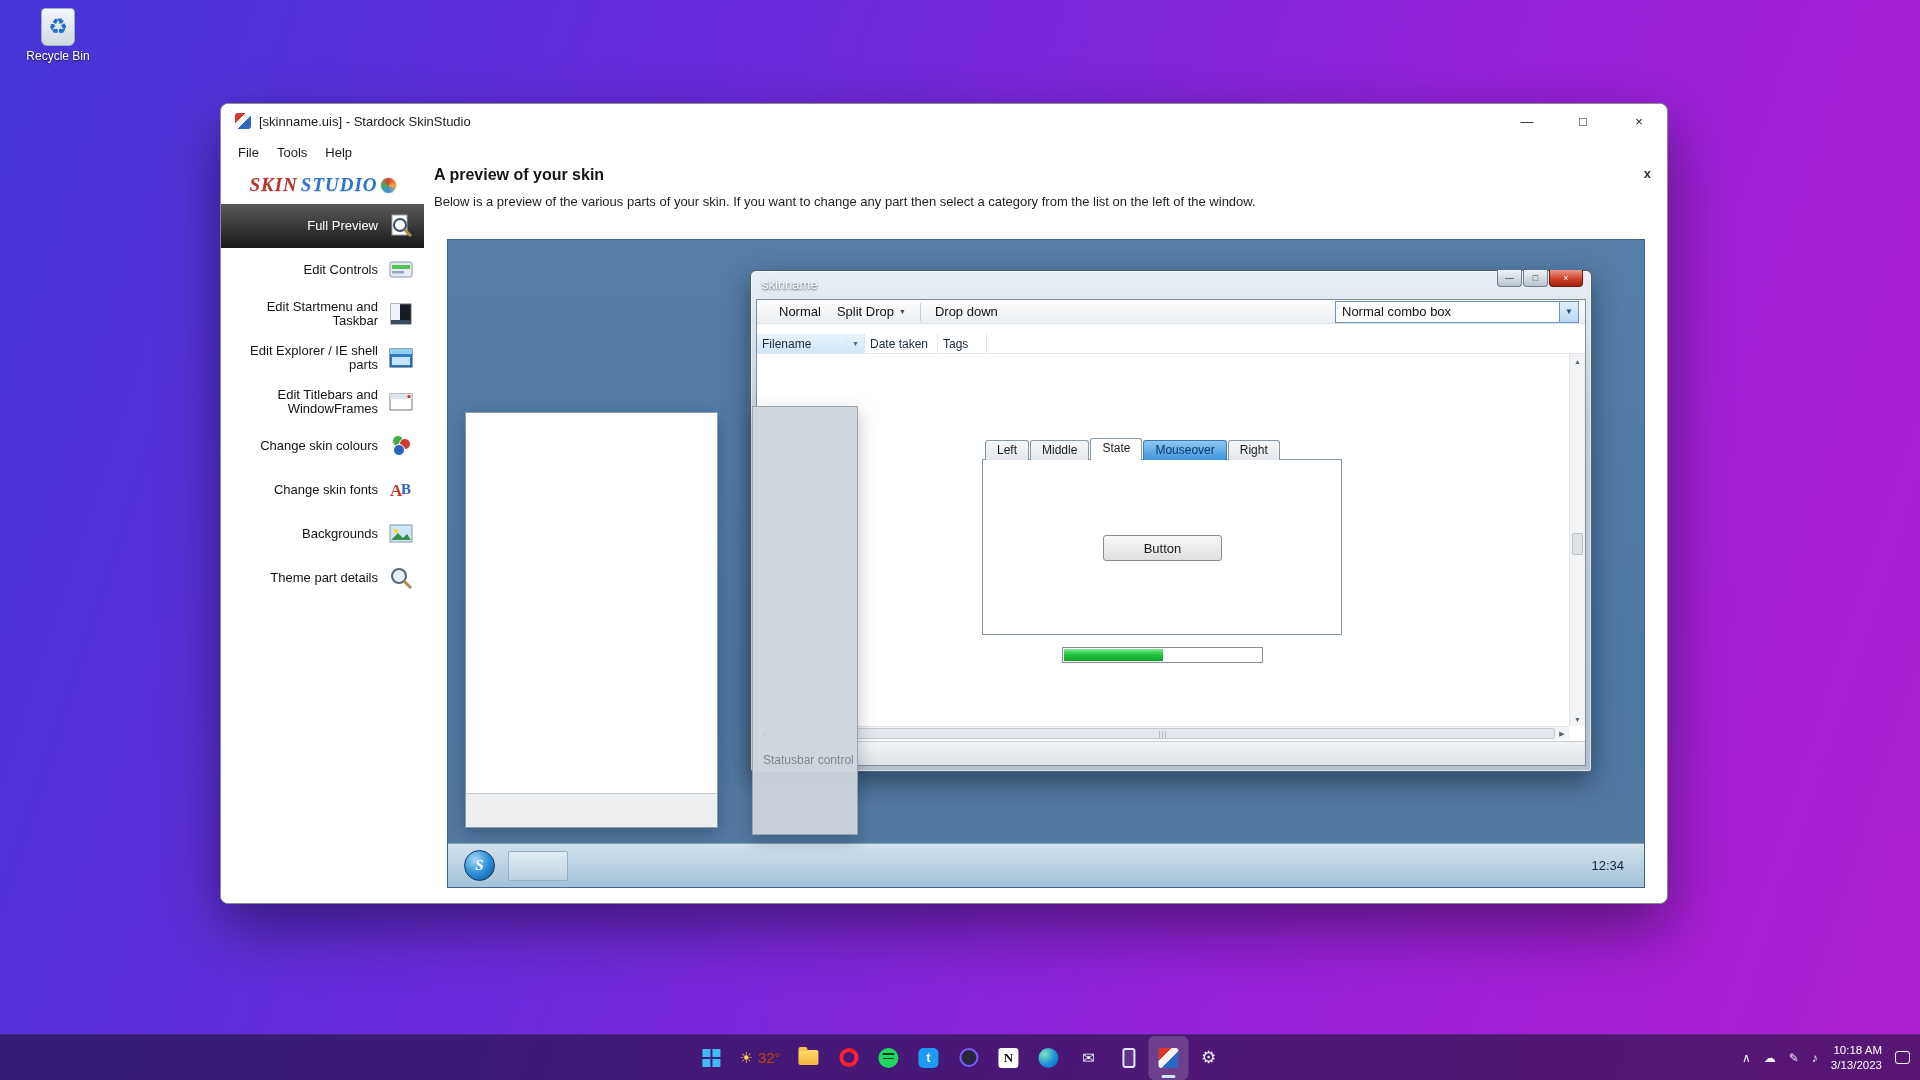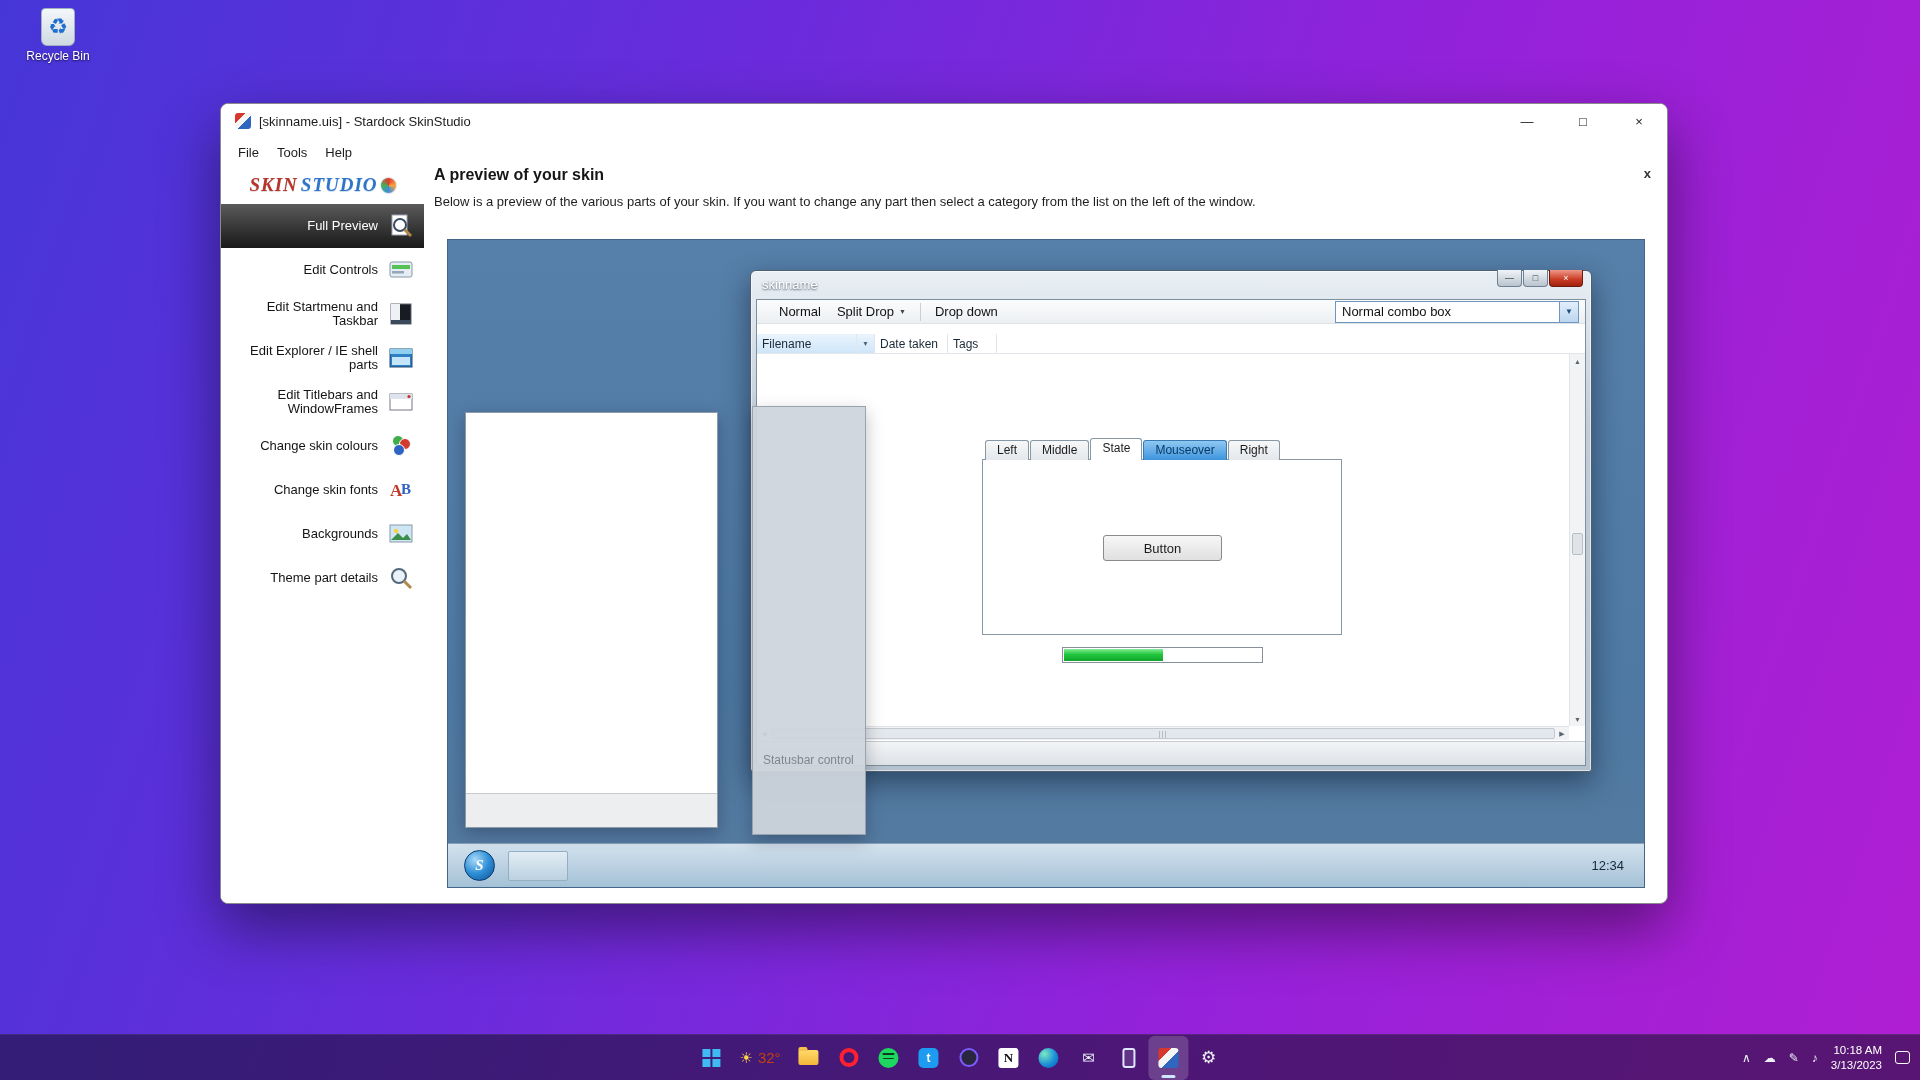--- a/index.html
+++ b/index.html
@@ -61,21 +61,21 @@
   .vtool { font-size:13px; color:#111; padding:4px 8px; }
   .vtool.first { margin-left:14px; }
   .vtool .dd { font-size:7px; color:#444; margin-left:5px; vertical-align:2px; }
   .vsep { width:1px; height:18px; background:#c9cfd6; margin:0 6px; }
   .combo { margin-left:auto; margin-right:6px; width:244px; height:22px; border:1px solid #6f96bf; background:#fff; display:flex; align-items:center; }
   .combo-text { flex:1; padding-left:6px; font-size:13px; color:#111; }
   .combo-arrow { width:19px; height:100%; background:linear-gradient(180deg,#e3eefb,#bcd6f0); border-left:1px solid #6f96bf; display:flex; align-items:center; justify-content:center; font-size:8px; color:#1d4d7c; }
 
   .vheader { position:absolute; left:0; right:0; top:34px; height:20px; display:flex; background:#fff; border-bottom:1px solid #e2e6ea; font-size:12px; color:#1b2a38; }
   .vh-cell { display:flex; align-items:center; padding-left:5px; border-right:1px solid #e2e6ea; }
-  .vh-filename { width:100px; background:linear-gradient(180deg,#eaf4fd,#cfe6f9); }
+  .vh-filename { width:90px; background:linear-gradient(180deg,#eaf4fd,#cfe6f9); }
   .vh-drop { width:18px; justify-content:center; padding-left:0; font-size:7px; color:#51687c; background:linear-gradient(180deg,#eaf4fd,#cfe6f9); }
   .vh-date { width:73px; }
   .vh-tags { width:49px; }
 
   .vbody { position:absolute; left:0; right:16px; top:54px; bottom:39px; background:#fff; }
 
   .vscroll { position:absolute; right:0; top:54px; bottom:39px; width:16px; background:#f2f3f5; border-left:1px solid #e0e3e7; }
   .vscroll .arr { position:absolute; left:0; width:100%; height:14px; display:flex; align-items:center; justify-content:center; font-size:7px; color:#5a6670; }
   .vscroll .arr.up { top:0; } .vscroll .arr.dn { bottom:0; }
   .vthumb { position:absolute; left:2px; right:2px; top:179px; height:22px; background:#dfe3e8; border:1px solid #b8bfc8; border-radius:2px; }
@@ -94,21 +94,21 @@
   .tab.sel { height:22px; background:#fff; position:relative; z-index:4; }
   .tab.hov { background:linear-gradient(180deg,#8ec8f2,#3e94dd); color:#093a66; border-color:#3a7ab0; }
   .tabpanel { position:absolute; left:534px; top:219px; width:360px; height:176px; background:#fff; border:1px solid #8897a4; z-index:2; }
   .pbtn { position:absolute; left:655px; top:295px; width:119px; height:26px; background:linear-gradient(180deg,#f7f7f7,#e0e0e0); border:1px solid #8a8a8a; border-radius:3px; font-size:13px; color:#1c1c1c; display:flex; align-items:center; justify-content:center; z-index:5; }
   .progress { position:absolute; left:614px; top:407px; width:201px; height:16px; background:#fff; border:1px solid #888f96; padding:1px; z-index:5; }
   .progress-fill { height:100%; background:linear-gradient(180deg,#84ec96,#22c73e 45%,#12a32d); }
 
   
   .lbpanel { position:absolute; left:17px; top:172px; width:253px; height:416px; background:#fff; border:1px solid #8e9aa6; box-shadow:0 5px 16px rgba(0,0,30,.28); z-index:6; }
   .lbfoot { position:absolute; left:0; right:0; top:380px; bottom:0; background:#eceef0; border-top:1px solid #c6cbd0; }
-  .graypanel { position:absolute; left:304px; top:166px; width:114px; height:429px; background:rgba(206,213,220,.94); border:1px solid rgba(130,142,152,.7); box-shadow:0 6px 16px rgba(0,0,25,.25); z-index:6; }
+  .graypanel { position:absolute; left:304px; top:166px; width:106px; height:429px; background:rgba(206,213,220,.94); border:1px solid rgba(130,142,152,.7); box-shadow:0 6px 16px rgba(0,0,25,.25); z-index:6; }
   .graypanel .stext { position:absolute; left:10px; top:346px; font-size:12px; color:#7e868f; white-space:nowrap; }
 
   
   .taskbar { position:absolute; left:0; right:0; bottom:0; height:46px; background:rgba(26,16,46,.58); border-top:1px solid rgba(255,255,255,.07); }
   .tb-center { position:absolute; left:50%; top:0; height:100%; transform:translateX(-50%); display:flex; align-items:center; }
   .tbi { width:40px; height:44px; display:flex; align-items:center; justify-content:center; border-radius:6px; position:relative; }
   .tbi.weather { width:auto; padding:0 8px; gap:5px; }
   .tbi.active { background:rgba(255,255,255,.18); }
   .tbi.active::after { content:""; position:absolute; bottom:2px; left:50%; transform:translateX(-50%); width:14px; height:3px; border-radius:2px; background:#cfe6ff; }
   .wsun { font-size:15px; color:#ffd54a; }

